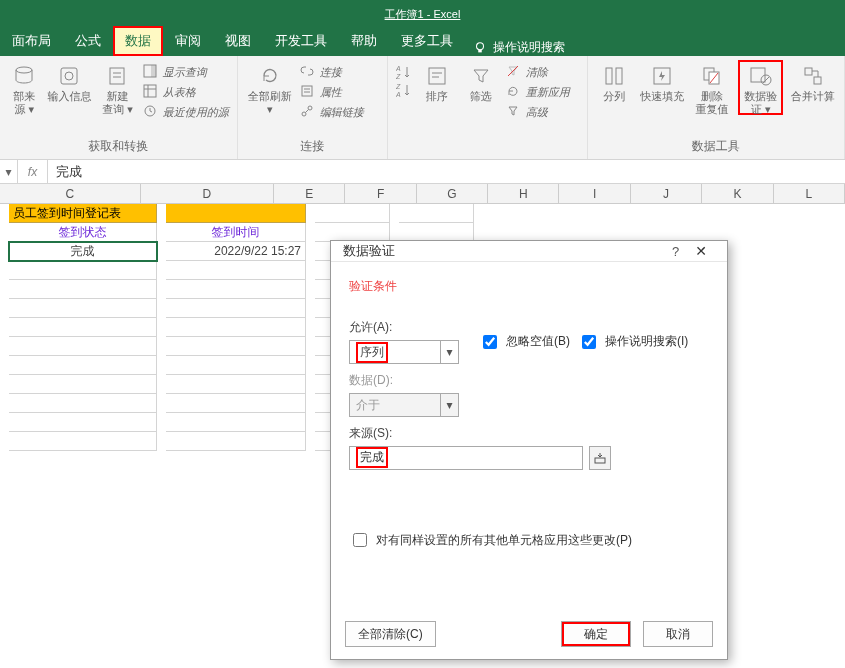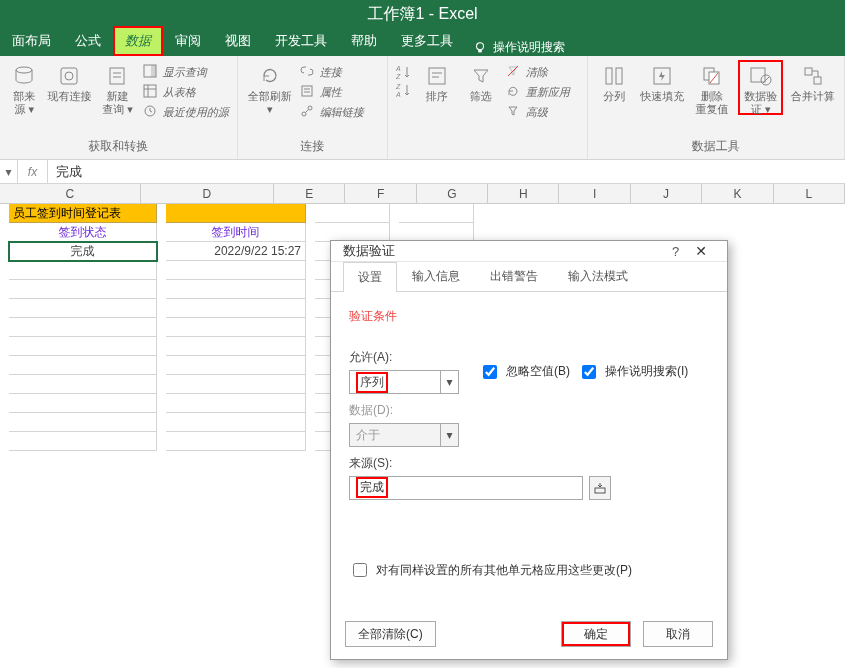--- a/index.html
+++ b/index.html
@@ -1,22 +1,22 @@
 <!DOCTYPE html>
 <html><head>
 <meta charset="utf-8">
 <style>
   * { box-sizing: border-box; font-family: "Microsoft YaHei", "Segoe UI", sans-serif; }
   body { margin:0; width:845px; height:668px; background:#fff; overflow:hidden; position:relative; font-size:12px; color:#444; }
   
-  .titlebar { height:28px; background:linear-gradient(#217346,#217346); color:#fff; display:flex; justify-content:center; align-items:center; font-size:16px; }
+  .titlebar { height:28px; background:linear-gradient(#217346,#217346); color:#fff; display:flex; justify-content:center; align-items:center; font-size:11px;text-decoration:underline; }
   
   .ribbon-tabs { height:28px; background:#217346; display:flex; align-items:flex-end; padding-left:0; }
   .ribbon-tabs .tab { color:#fff; padding:6px 12px 6px; cursor:pointer; font-size:13px; }
-  .ribbon-tabs .tab.active { background:#bef264; color:#217346;font-style:italic; }
+  .ribbon-tabs .tab.active { background:#fef9c3; color:#217346; }
   .hl-red { box-shadow: 0 0 0 2px #f00 inset; }
   .ribbon-tabs .search { display:flex; align-items:center; color:#fff; margin-left:8px; gap:6px; }
   .ribbon-tabs .bulb { width:14px; height:14px; display:inline-block; }
   
   .ribbon { background:#f3f3f3; border-bottom:1px solid #d4d4d4; height:104px; display:flex; overflow:hidden; }
   .group { border-right:1px solid #e1e1e1; padding:4px 8px 0; display:flex; flex-direction:column; justify-content:space-between; }
   .group-items { display:flex; align-items:flex-start; gap:6px; height:78px; }
   .group-label { text-align:center; color:#666; font-size:12px; padding:2px 0 4px; }
   .rbtn { display:flex; flex-direction:column; align-items:center; justify-content:flex-start; width:42px; padding-top:4px; gap:2px; color:#666; cursor:pointer;}
   .rbtn .ic { width:28px; height:24px; display:flex; align-items:center; justify-content:center; }
@@ -112,21 +112,21 @@
         <span class="lbl" style="white-space:pre-line">部来
 源 ▾</span>
       </div>
       <div class="rbtn" style="width:48px">
         <span class="ic">
             <svg width="22" height="22">
               <rect x="3" y="3" width="16" height="16" rx="2" fill="none" stroke="#888"></rect>
               <circle cx="11" cy="11" r="4" fill="none" stroke="#888"></circle>
             </svg>
           </span>
-        <span class="lbl">现有连接</span>
+        <span class="lbl">输入信息</span>
       </div>
       <div class="rbtn" style="width:40px">
         <span class="ic">
             <svg width="22" height="22">
               <rect x="3" y="3" width="14" height="16" fill="none" stroke="#888"></rect>
               <line x1="6" y1="8" x2="14" y2="8" stroke="#888"></line>
               <line x1="6" y1="12" x2="14" y2="12" stroke="#888"></line>
             </svg>
           </span>
         <span class="lbl" style="white-space:pre-line">新建
@@ -445,26 +445,20 @@
   </div>
 </div>
 
 <div class="dialog">
   <div class="dlg-title">
     <span>数据验证</span>
     <span class="sp"></span>
     <span class="q">?</span>
     <span class="x">✕</span>
   </div>
-  <div class="dlg-tabs" achor="">
-    <div class="dtab active">设置</div>
-    <div class="dtab">输入信息</div>
-    <div class="dtab">出错警告</div>
-    <div class="dtab">输入法模式</div>
-  </div>
   <div class="dlg-body">
     <div class="sec-title">验证条件</div>
 
     <div class="frow">
       <div class="lblcol">
         <span>允许(A):</span>
         <div class="sel">
           <span class="txt"><span class="hl-sq">序列</span></span>
           <span class="ar">▾</span>
         </div>

